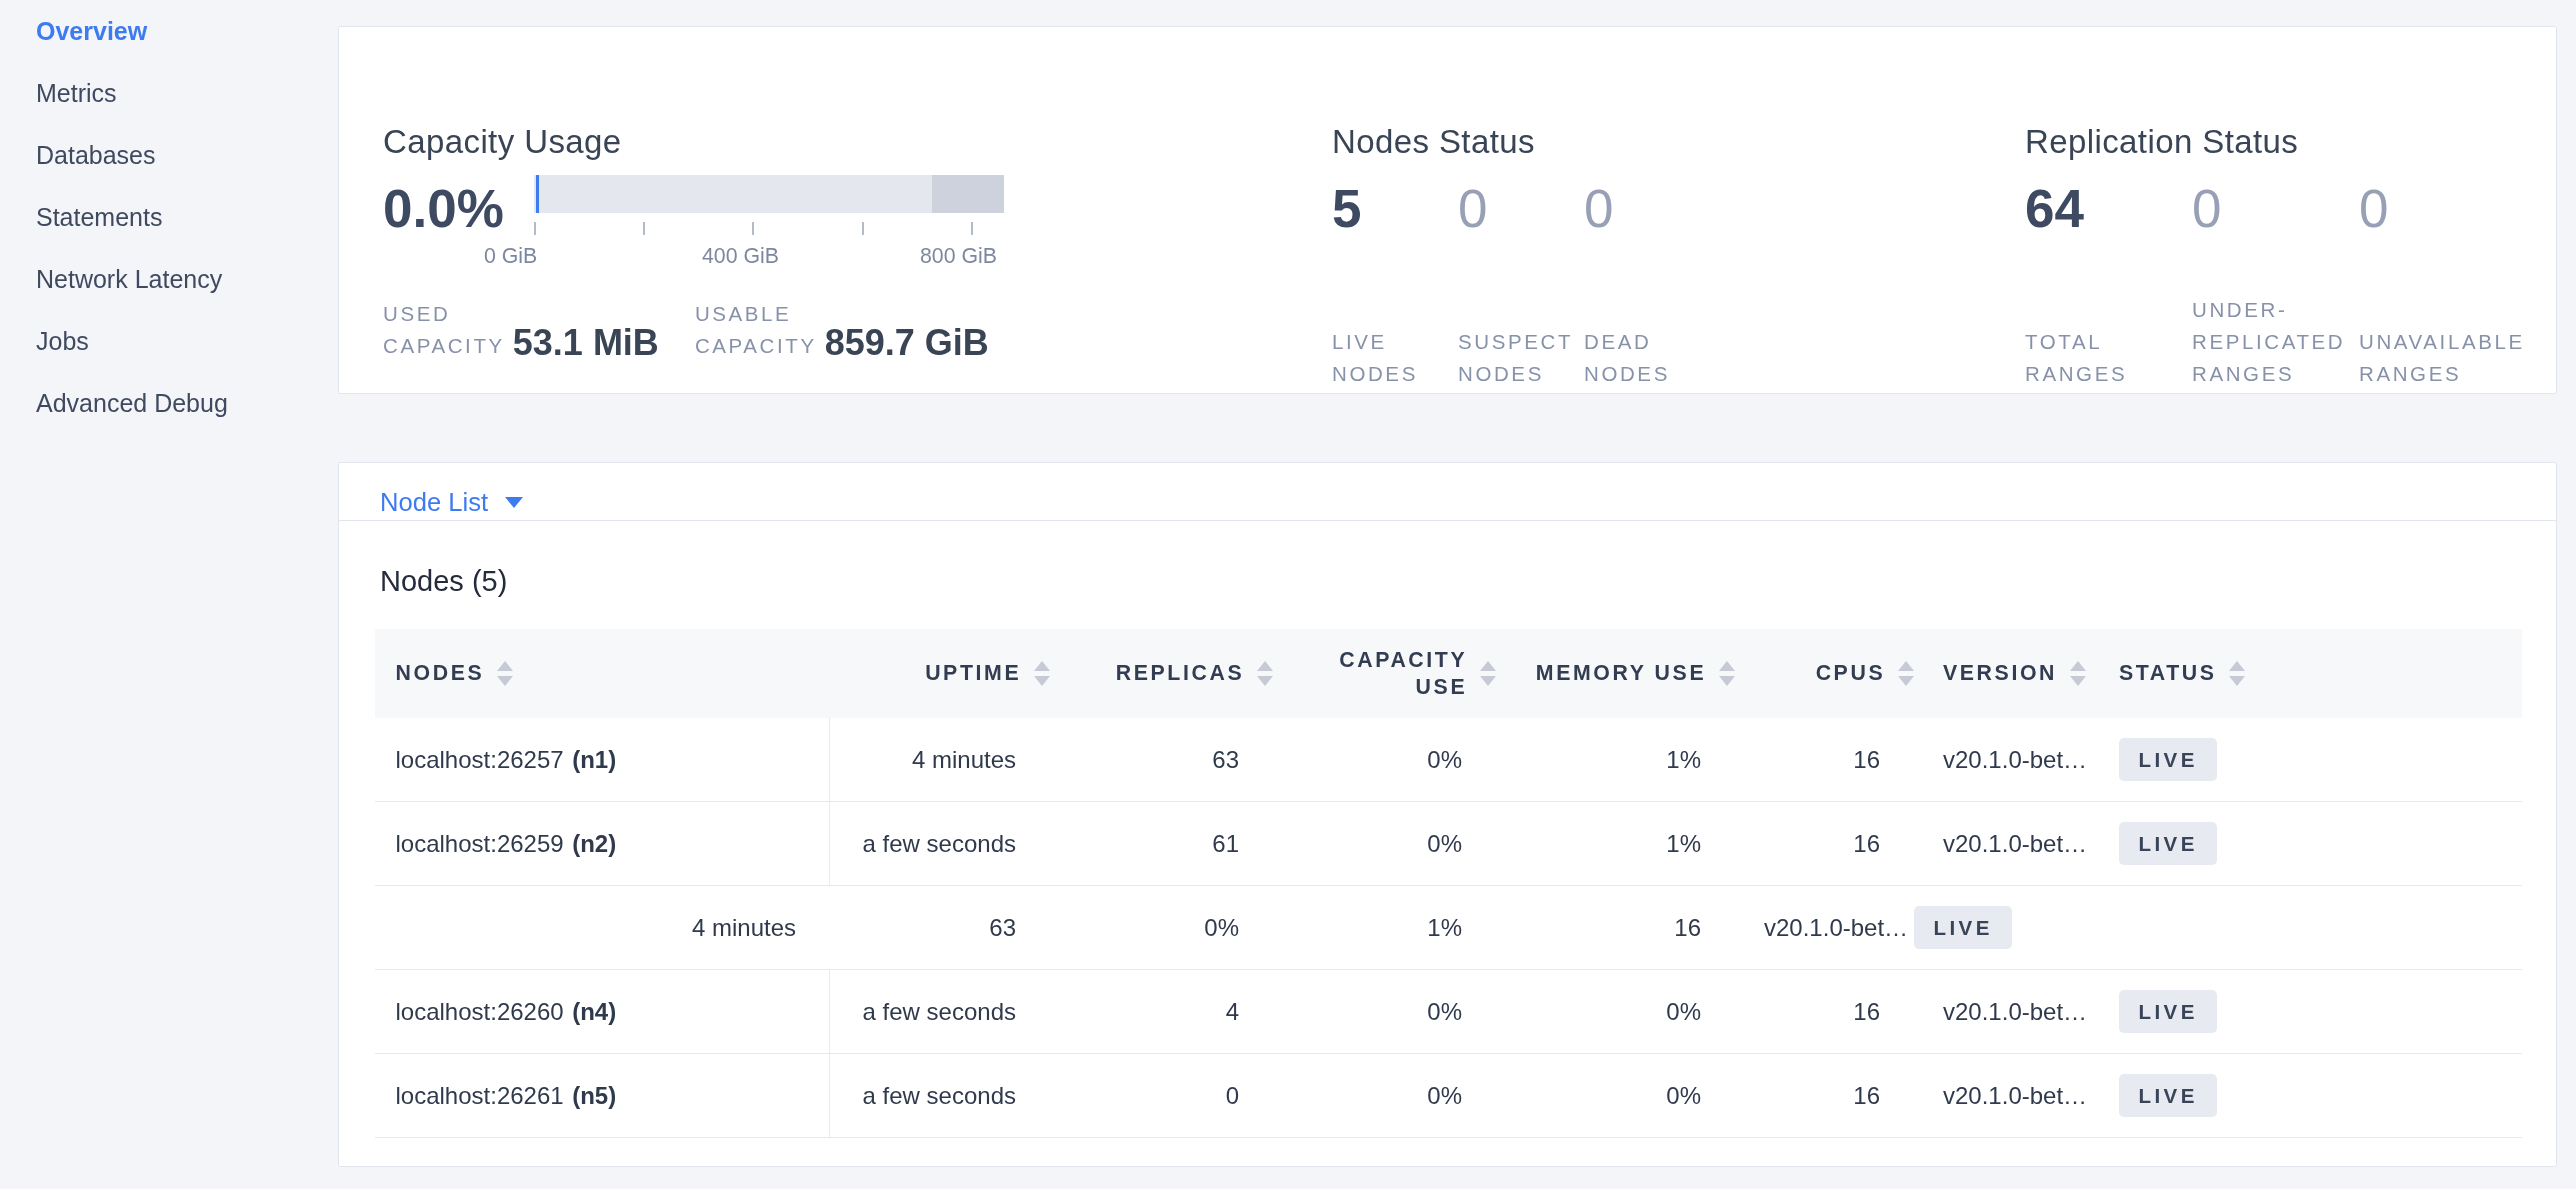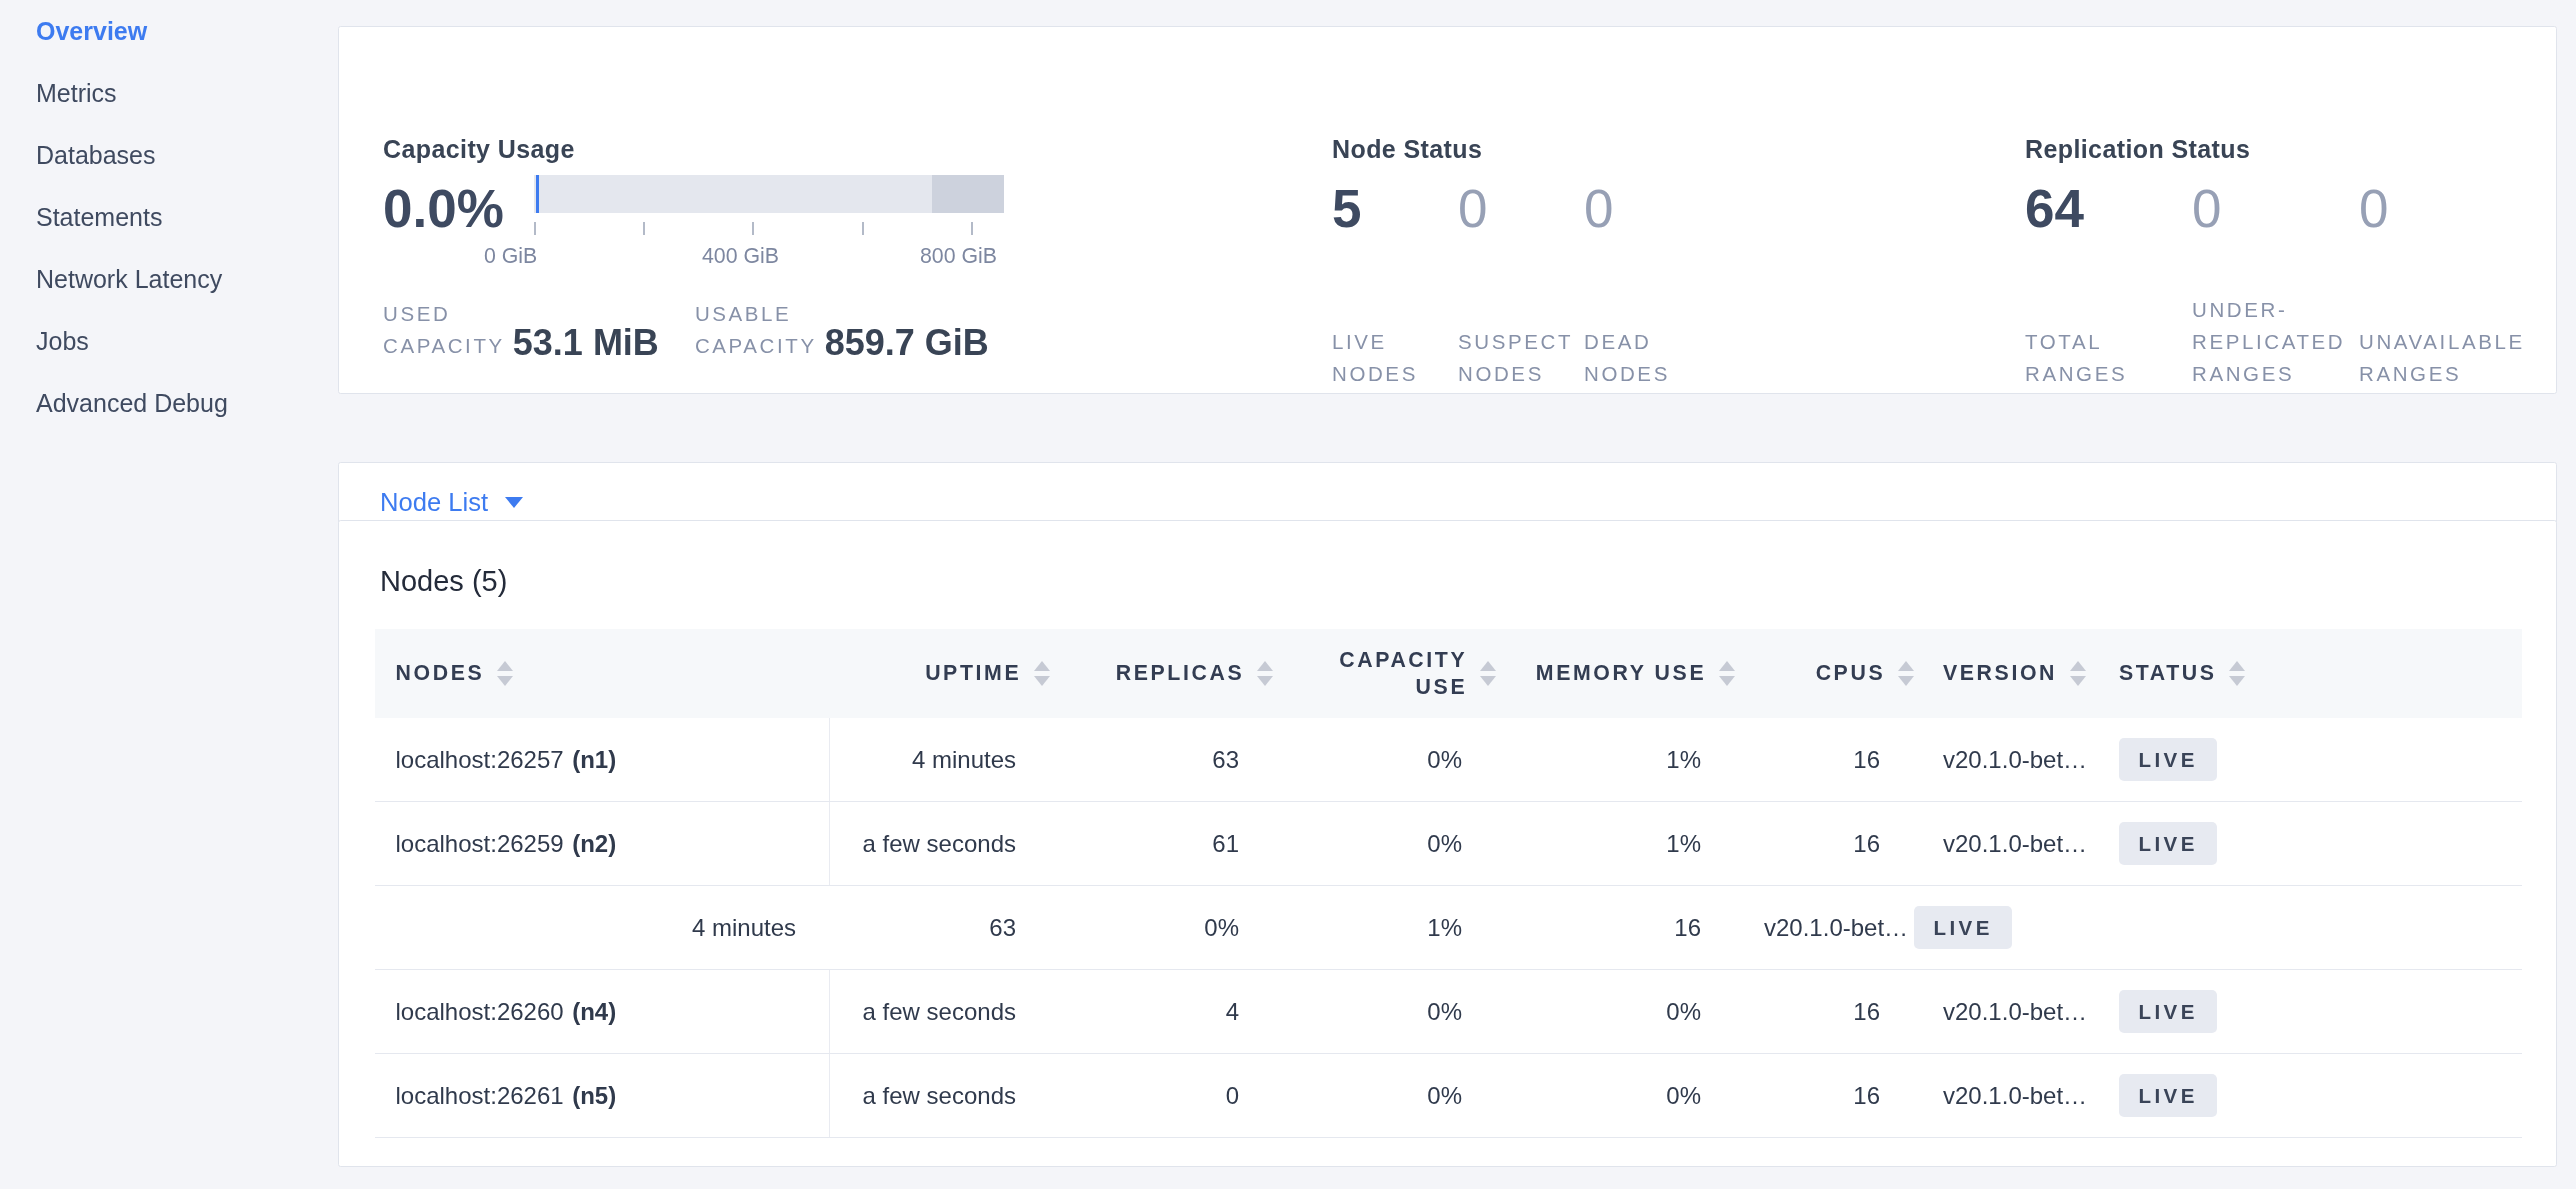--- a/index.html
+++ b/index.html
@@ -19,21 +19,21 @@
   
   .card { position:absolute; left:338px; width:2219px; background:#fff; border:0.9px solid var(--card-border,#e0e4ec); border-radius:2.6px; }
   .card-top { top:25.6px; height:368px; }
   .card-nodelist { top:462px; height:81px; display:flex; align-items:center; padding-left:41px; }
   .card-nodes { top:520px; height:647px; }
   
   .summary-section { position:absolute; top:0; height:100%; }
   .sec-capacity { left:44px; width:955px; }
   .sec-nodestatus { left:993px; width:665px; }
   .sec-replication { left:1686px; width:512px; }
-  .section-title { position:absolute; top:108px; font-size:25px; font-weight:700; color:var(--text-dark,#394455); letter-spacing:0.4px; }
+  .section-title { position:absolute; top:96px; font-size:33px; font-weight:400; color:var(--text-dark,#394455); letter-spacing:0.4px; }
   .big-number { font-size:53px; line-height:1; font-weight:600; color:#3e4a61; }
   .big-number.zero { font-weight:400; color:var(--zero-value,#97a0b5); }
   .stat-grid { position:absolute; display:grid; }
   .ns-numbers { top:155px; grid-template-columns:126px 126px 126px; }
   .ns-labels  { top:256px; grid-template-columns:126px 126px 126px; align-items:end; height:107px; }
   .rs-numbers { top:155px; grid-template-columns:167px 167px auto; }
   .rs-labels  { top:256px; grid-template-columns:167px 167px auto; align-items:end; height:107px; }
   .cap-label { font-size:20.5px; letter-spacing:2.6px; color:var(--text-muted,#8791a8); line-height:32px; }
   .cap-label span { display:block; }
   
@@ -120,21 +120,21 @@
         <div class="cap-label">
           <span>USABLE</span>
           <span>CAPACITY</span>
         </div>
         <div class="value">859.7 GiB</div>
       </div>
     </div>
   </div>
 
   <div class="summary-section sec-nodestatus">
-    <h2 class="section-title">Node Status</h2>
+    <h2 class="section-title">Nodes Status</h2>
     <div class="stat-grid ns-numbers">
       <div class="big-number">5</div>
       <div class="big-number zero">0</div>
       <div class="big-number zero">0</div>
     </div>
     <div class="stat-grid ns-labels">
       <div class="cap-label">
         <span>LIVE</span>
           <span>NODES</span>
       </div>

